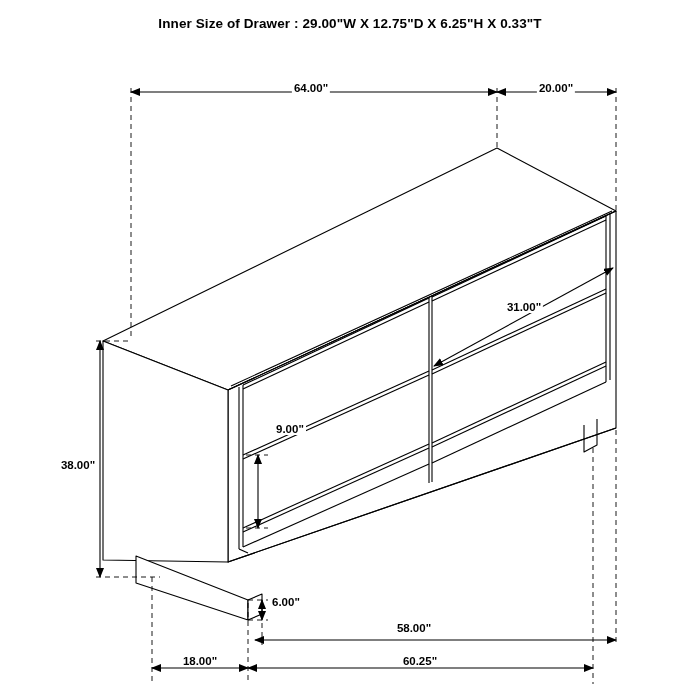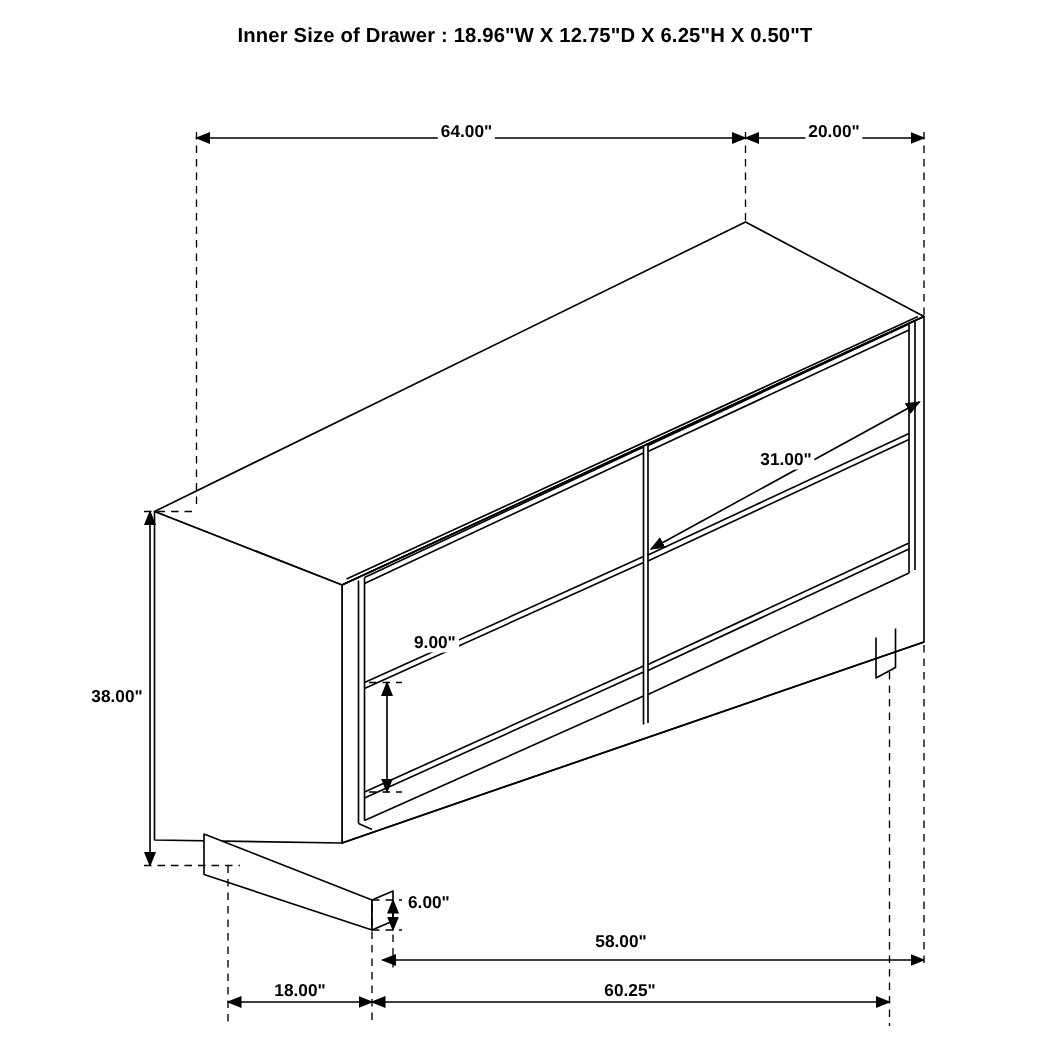--- a/index.html
+++ b/index.html
@@ -43,21 +43,21 @@
     background: #ffffff;
     padding: 0 2px;
     white-space: nowrap;
   }
 </style>
 </head>
 <body>
 
 <div id="stage">
 
-  <div id="title">Inner Size of Drawer : 18.96"W X 12.75"D X 6.25"H X 0.50"T</div>
+  <div id="title">Inner Size of Drawer : 29.00"W X 12.75"D X 6.25"H X 0.33"T</div>
 
   <svg id="drawing" width="700" height="700" viewBox="0 0 700 700">
     <defs>
       <marker id="arrOut" markerWidth="10" markerHeight="8" refX="9" refY="4" orient="auto" markerUnits="userSpaceOnUse">
         <path d="M0,0 L10,4 L0,8 z" fill="#000"></path>
       </marker>
       <marker id="arrOutStart" markerWidth="10" markerHeight="8" refX="1" refY="4" orient="auto" markerUnits="userSpaceOnUse">
         <path d="M10,0 L0,4 L10,8 z" fill="#000"></path>
       </marker>
     </defs>

